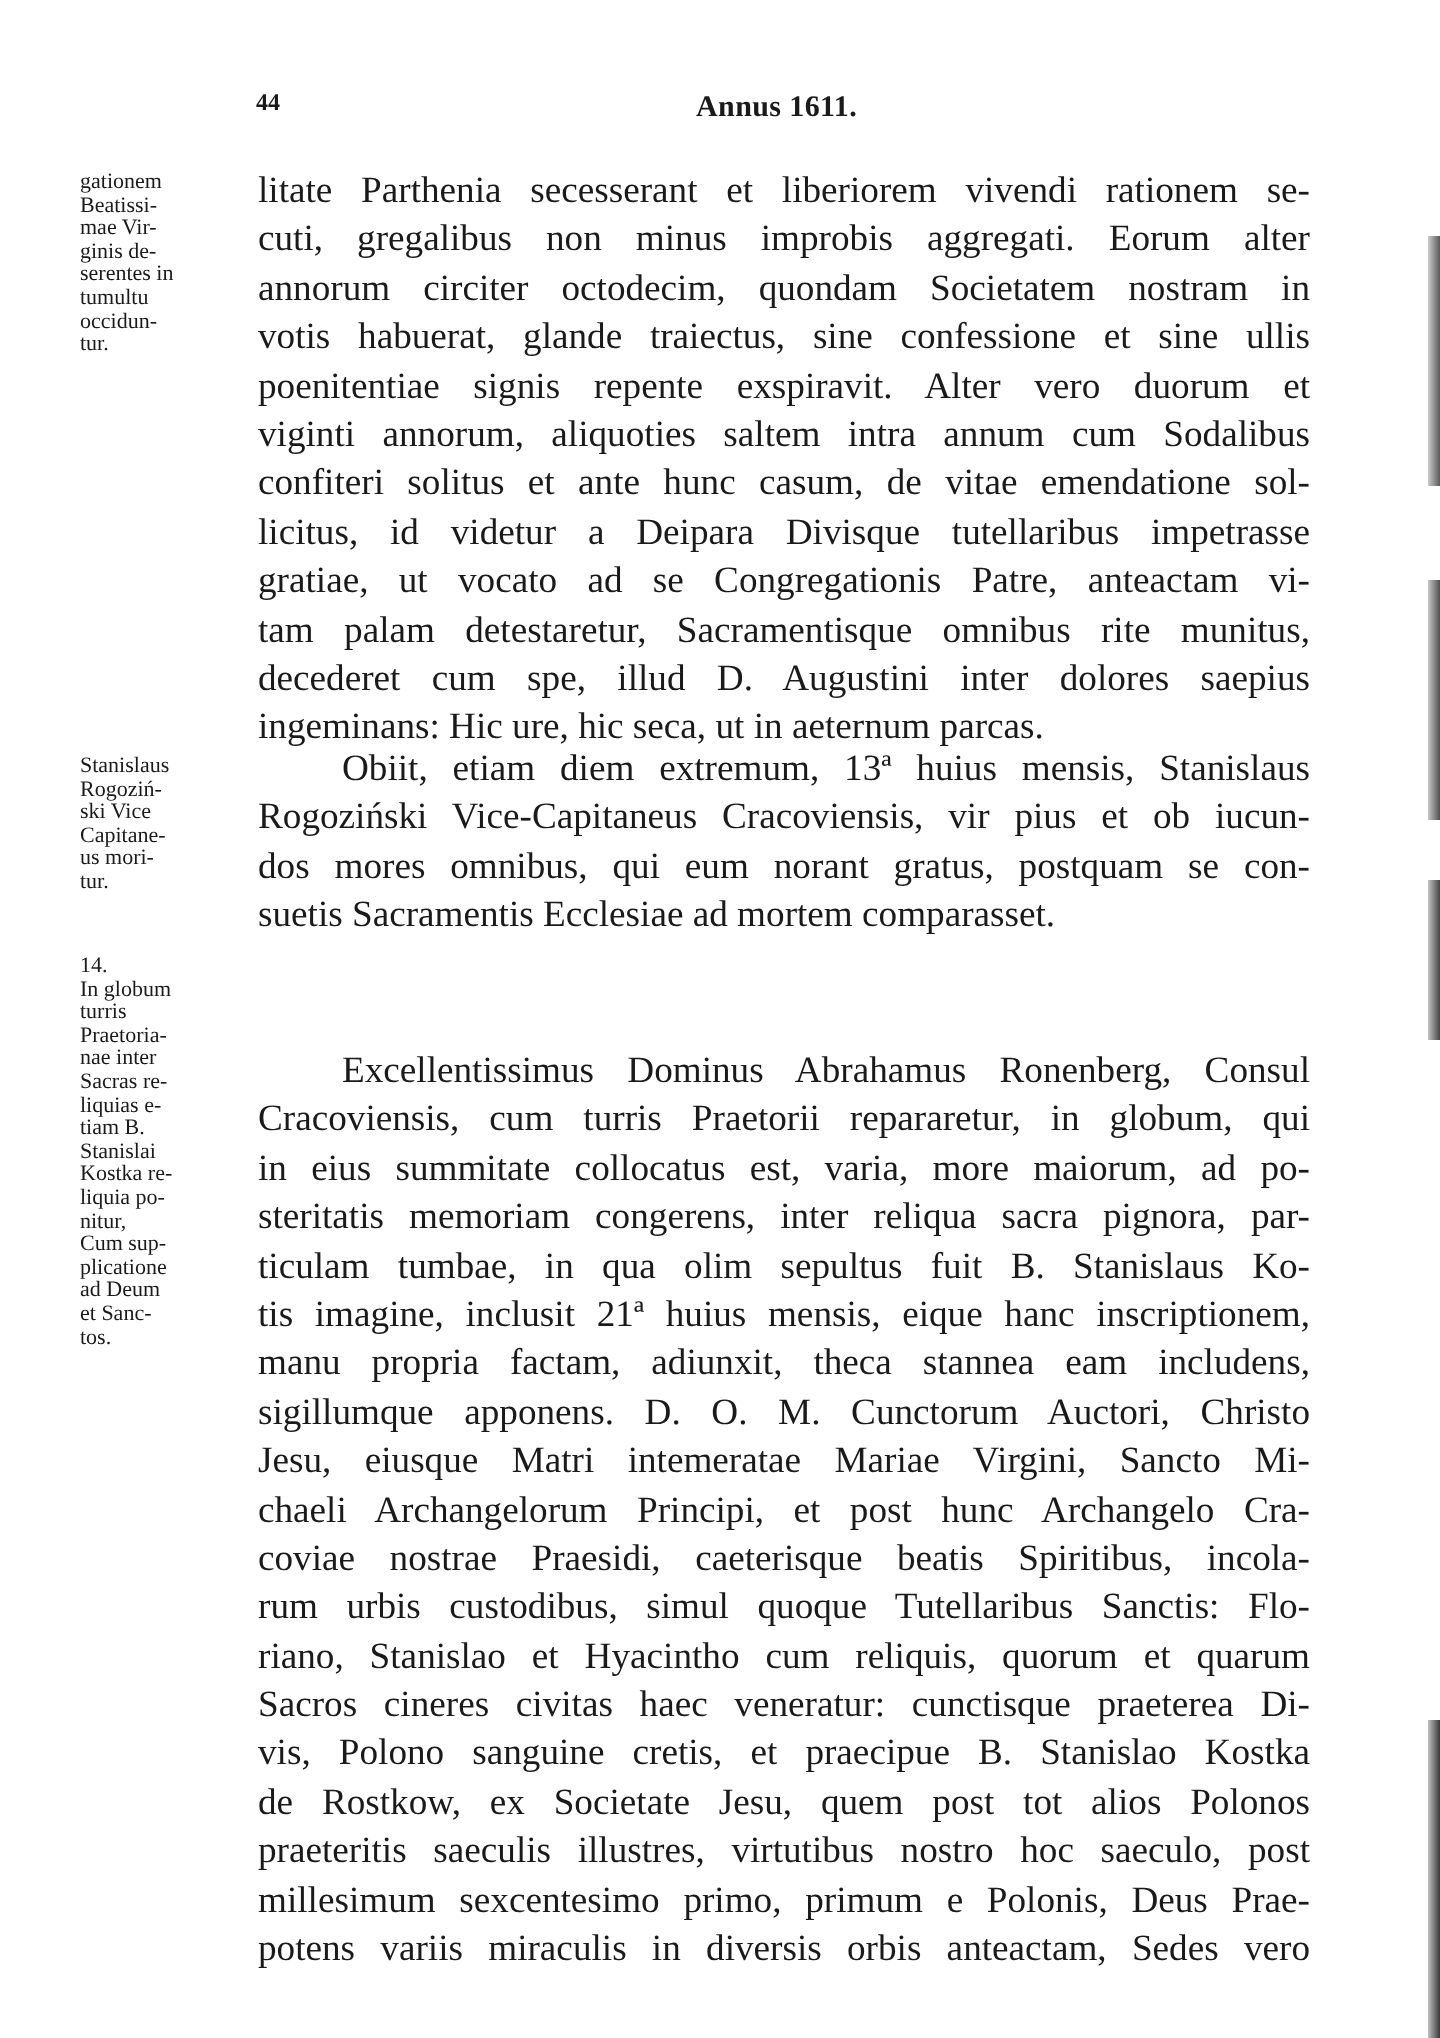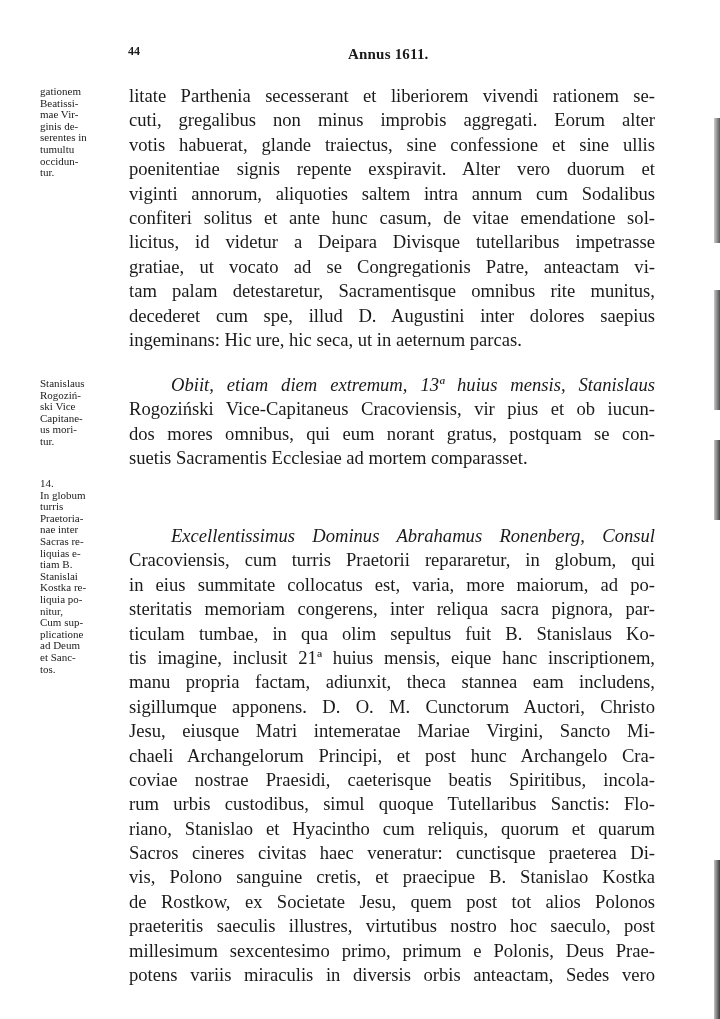--- a/index.html
+++ b/index.html
@@ -4,36 +4,37 @@
 <style>
   html, body { margin:0; padding:0; background:#ffffff; }
   body { width:720px; height:1019px; position:relative; overflow:hidden;
          font-family:"Liberation Serif","DejaVu Serif",serif; color:#1a1a1a; }
   .header { position:absolute; top:44px; left:0; width:720px; height:24px; }
   .page-num { position:absolute; left:128px; top:0; font-size:12px; font-weight:bold; }
   .running-title { position:absolute; left:348px; top:2px; font-size:15px; font-weight:bold; letter-spacing:0.2px; }
   .body-text { position:absolute; left:129px; width:526px; font-size:18.6px; line-height:24.4px; }
   .line { display:block; text-align:justify; text-align-last:justify; white-space:nowrap; height:24.4px; }
   .line.last { text-align-last:left; }
-  .line.indent { padding-left:42px;font-style:italic; }
+  .line.indent { padding-left:42px; }
   .margin { position:absolute; left:40px; width:84px; font-size:11px; line-height:11.6px; text-align:left; }
   .margin span { display:block; }
   .edge-mark { position:absolute; right:0; width:6px; background:linear-gradient(90deg,#bbb,#222); }
 </style>
 </head>
 <body>
 
 <div class="header">
   <span class="page-num">44</span>
   <span class="running-title">Annus 1611.</span>
 </div>
 
 <div class="body-text" style="top:84px;">
   <span class="line">litate Parthenia secesserant et liberiorem vivendi rationem se-</span>
   <span class="line">cuti, gregalibus non minus improbis aggregati. Eorum alter</span>
+  <span class="line">annorum circiter octodecim, quondam Societatem nostram in</span>
   <span class="line">votis habuerat, glande traiectus, sine confessione et sine ullis</span>
   <span class="line">poenitentiae signis repente exspiravit. Alter vero duorum et</span>
   <span class="line">viginti annorum, aliquoties saltem intra annum cum Sodalibus</span>
   <span class="line">confiteri solitus et ante hunc casum, de vitae emendatione sol-</span>
   <span class="line">licitus, id videtur a Deipara Divisque tutellaribus impetrasse</span>
   <span class="line">gratiae, ut vocato ad se Congregationis Patre, anteactam vi-</span>
   <span class="line">tam palam detestaretur, Sacramentisque omnibus rite munitus,</span>
   <span class="line">decederet cum spe, illud D. Augustini inter dolores saepius</span>
   <span class="line last">ingeminans: Hic ure, hic seca, ut in aeternum parcas.</span>
 </div>

